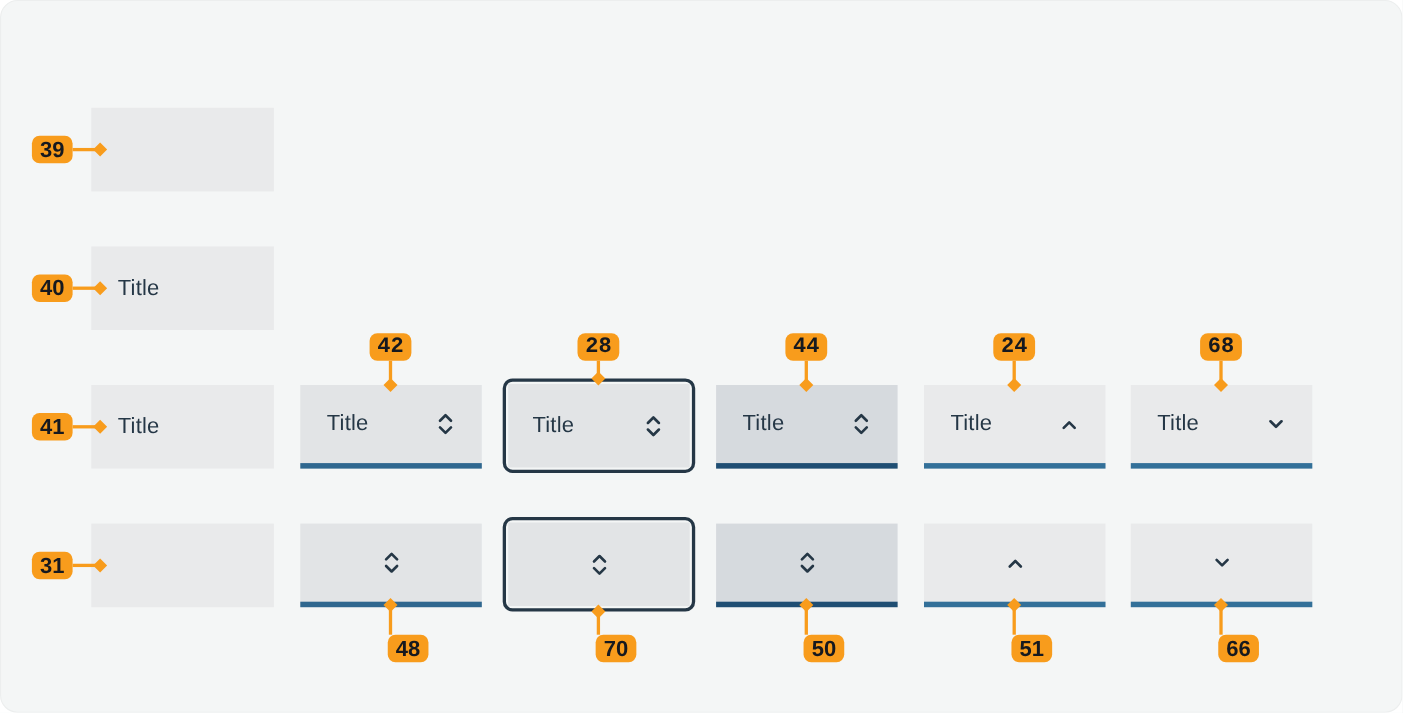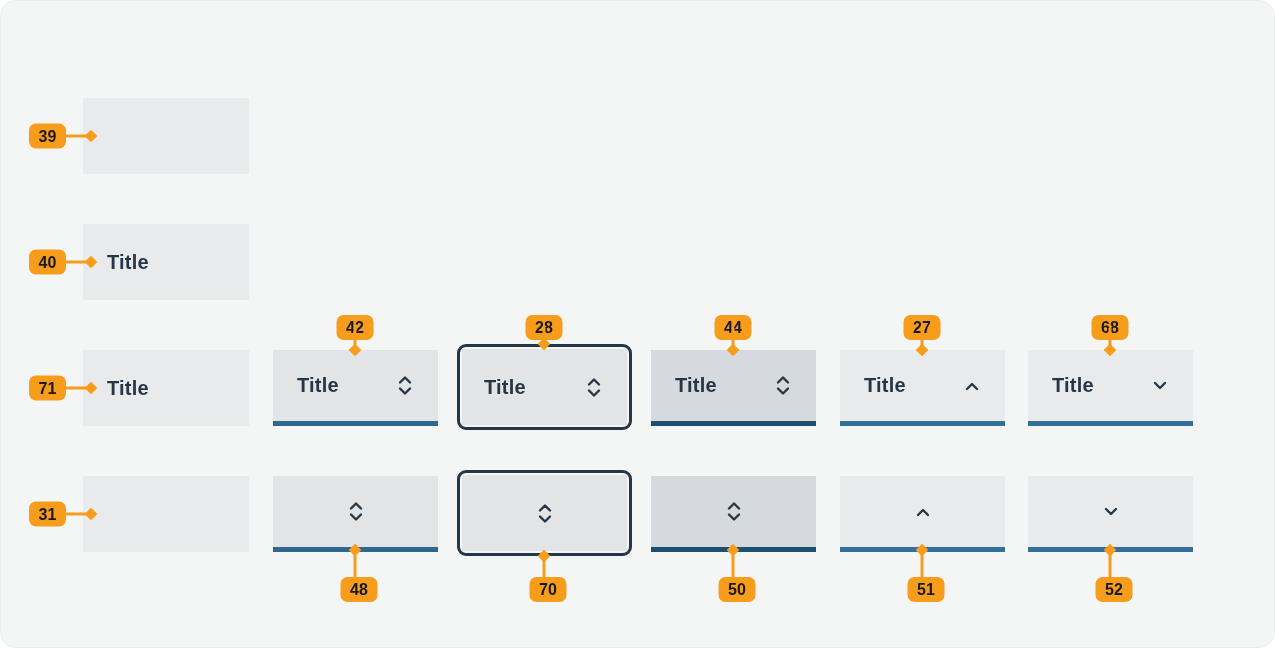--- a/index.html
+++ b/index.html
@@ -42,52 +42,52 @@
     position:absolute;width:175px;height:86px;
     border:3px solid var(--navy);border-radius:9px;padding:2px;
   }
   .focus-wrap .dd-inner{
     width:100%;height:100%;background:var(--fill-hover);
     display:flex;align-items:center;justify-content:space-between;
     padding:0 25px 0 22px;
   }
   .focus-wrap .dd-inner.icon-only{justify-content:center;padding:0;}
 
-  .t{font-size:20px;font-weight:700;color:var(--navy);letter-spacing:.2px;}
+  .t{font-size:20px;font-weight:400;color:var(--navy);letter-spacing:.2px;}
   .icon{flex:0 0 auto;display:block;}
 
   
   .p39{left:82px;top:97px}  .p40{left:82px;top:223px}
   .p41{left:82px;top:349px} .p47{left:82px;top:475px}
   .p42{left:272px;top:349px} .p43{left:456px;top:343px}
   .p44{left:650px;top:349px} .p45{left:839px;top:349px} .p46{left:1027px;top:349px}
   .p48{left:272px;top:475px} .p49{left:456px;top:469px}
   .p50{left:650px;top:475px} .p51{left:839px;top:475px} .p52{left:1027px;top:475px}
 
   
   .anno{position:absolute;}
   .badge{
     position:absolute;min-width:37px;height:25px;padding:0 7px;
     display:flex;align-items:center;justify-content:center;
     background:var(--orange);color:#16191f;border-radius:7px;
-    font-size:16px;font-weight:700;line-height:1;
+    font-size:20px;font-weight:700;line-height:1;
   }
   .diamond{position:absolute;width:9px;height:9px;background:var(--orange);
     transform:translate(-50%,-50%) rotate(45deg);}
   .lineV{position:absolute;width:3px;background:var(--orange);transform:translateX(-50%);}
   .lineH{position:absolute;height:3px;background:var(--orange);transform:translateY(-50%);}
 
-  .anno-top .badge{left:0;top:12px;transform:translateX(-50%);}
+  .anno-top .badge{left:0;top:0;transform:translateX(-50%);font-family:Liberation Mono, monospace;}
   .anno-top .lineV{left:0;top:25px;height:19px;}
   .anno-top .diamond{left:0;top:47px;}
   .a42{left:354px;top:302px}.a43{left:543px;top:302px}.a44{left:732px;top:302px}
   .a45{left:921px;top:302px}.a46{left:1109px;top:302px}
   .a43 .lineV{height:13px}.a43 .diamond{top:41px}
 
-  .anno-bottom .badge{left:4px;top:0;transform:translateX(-50%);}
+  .anno-bottom .badge{left:16px;top:0;transform:translateX(-50%);}
   .anno-bottom .lineV{left:0;top:-24px;height:24px;}
   .anno-bottom .diamond{left:0;top:-27px;}
   .a48{left:354px;top:576px}.a49{left:543px;top:576px}.a50{left:732px;top:576px}
   .a51{left:921px;top:576px}.a52{left:1109px;top:576px}
   .a49 .lineV{top:-18px;height:18px}.a49 .diamond{top:-21px}
 
   .anno-left .badge{left:auto;right:25px;top:0;transform:translateY(-50%);}
   .anno-left .lineH{left:-25px;width:25px;top:0;}
   .anno-left .diamond{left:0;top:0;}
   .a39{left:90px;top:135px}.a40{left:90px;top:261px}
@@ -186,21 +186,21 @@
     <span class="badge">39</span>
     <span class="lineH"></span>
     <span class="diamond"></span>
   </div>
   <div class="anno anno-left a40">
     <span class="badge">40</span>
     <span class="lineH"></span>
     <span class="diamond"></span>
   </div>
   <div class="anno anno-left a41">
-    <span class="badge">71</span>
+    <span class="badge">41</span>
     <span class="lineH"></span>
     <span class="diamond"></span>
   </div>
   <div class="anno anno-left a47">
     <span class="badge">31</span>
     <span class="lineH"></span>
     <span class="diamond"></span>
   </div>
 
   <div class="anno anno-top a42">
@@ -212,21 +212,21 @@
     <span class="badge">28</span>
     <span class="lineV"></span>
     <span class="diamond"></span>
   </div>
   <div class="anno anno-top a44">
     <span class="badge">44</span>
     <span class="lineV"></span>
     <span class="diamond"></span>
   </div>
   <div class="anno anno-top a45">
-    <span class="badge">27</span>
+    <span class="badge">24</span>
     <span class="lineV"></span>
     <span class="diamond"></span>
   </div>
   <div class="anno anno-top a46">
     <span class="badge">68</span>
     <span class="lineV"></span>
     <span class="diamond"></span>
   </div>
 
   <div class="anno anno-bottom a48">
@@ -243,18 +243,18 @@
     <span class="badge">50</span>
     <span class="lineV"></span>
     <span class="diamond"></span>
   </div>
   <div class="anno anno-bottom a51">
     <span class="badge">51</span>
     <span class="lineV"></span>
     <span class="diamond"></span>
   </div>
   <div class="anno anno-bottom a52">
-    <span class="badge">52</span>
+    <span class="badge">66</span>
     <span class="lineV"></span>
     <span class="diamond"></span>
   </div>
 
 </div>
 
 </body></html>

